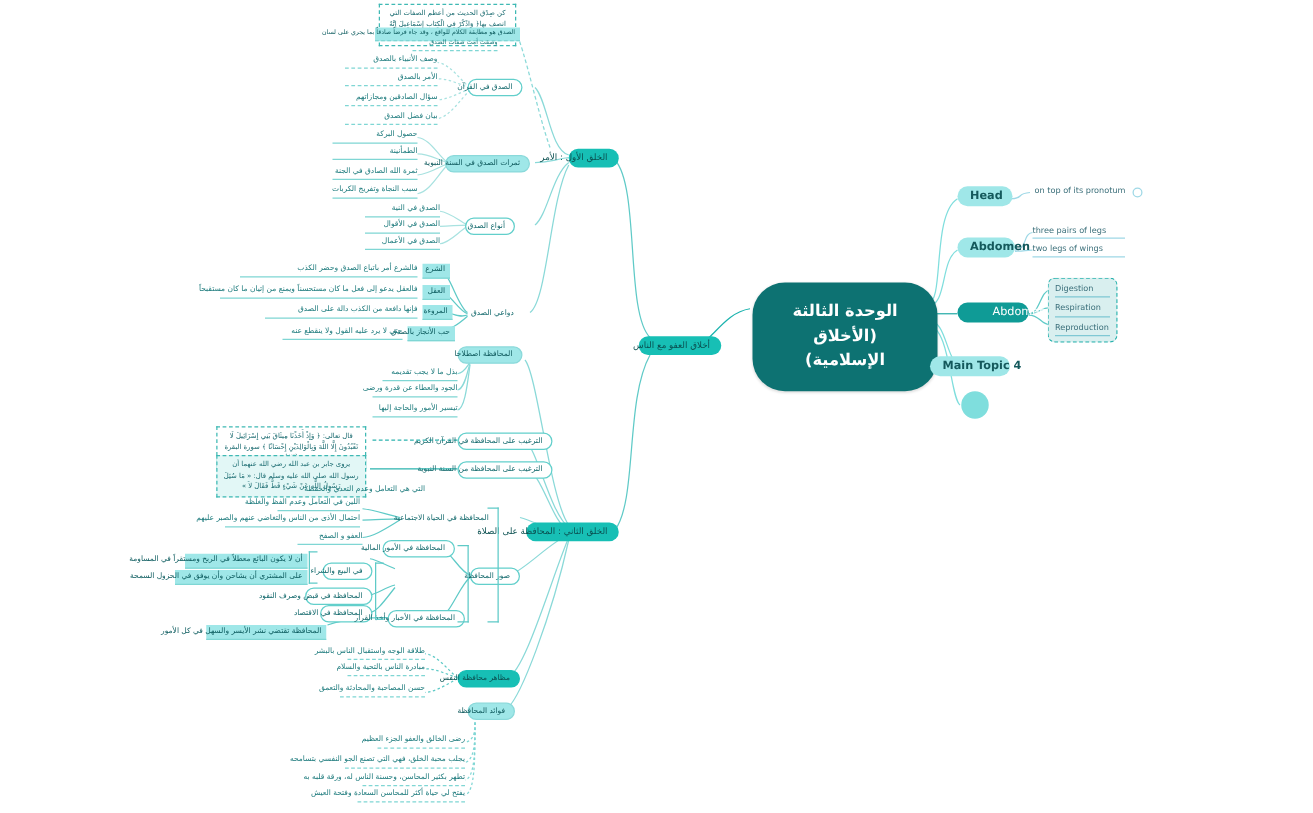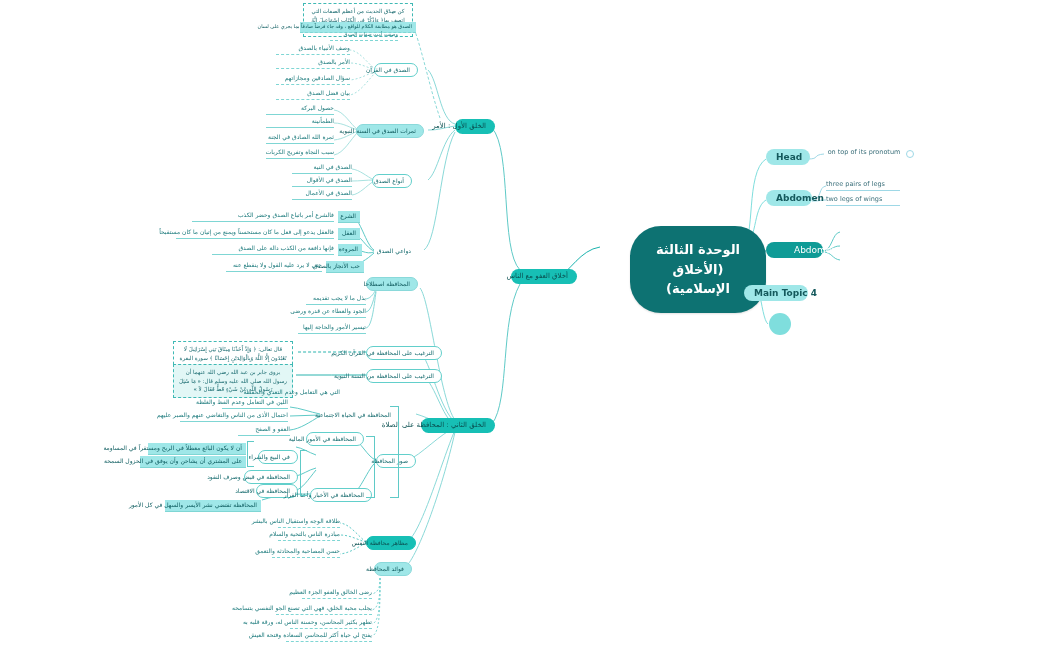--- a/index.html
+++ b/index.html
@@ -203,31 +203,36 @@
 
       <path d="M808 159 C 820 159, 812 155, 824 154" stroke="#9ed8e6"></path>
       <path d="M812 200 C 822 200, 818 187, 826 186" stroke="#9ed8e6"></path>
       <path d="M812 201 C 822 201, 818 200, 826 200" stroke="#9ed8e6"></path>
       <path d="M823 251 C 832 251, 832 233, 840 232" stroke="#5fcac7"></path>
       <path d="M823 251 C 832 251, 832 246, 840 246" stroke="#5fcac7"></path>
       <path d="M823 252 C 832 252, 832 259, 840 260" stroke="#5fcac7"></path>
     </g>
   </svg>
 
-  <div class="node central" style="left:630px;top:226px;width:136px;border-radius:31px;">الوحدة الثالثة   (الأخلاق الإسلامية)</div>
+  <div class="node central" style="left:602px;top:226px;width:148px;">الوحدة الثالثة   (الأخلاق الإسلامية)</div>
 
   <div class="node pill-light" style="left:766px;top:149px;width:44px;">Head</div>
   <div class="node leaf en nb" style="left:824px;top:148px;width:80px;text-align:center;">on top of its pronotum</div>
   <div class="node" style="left:906px;top:150px;width:8px;height:8px;border:1px solid #9ed8e6;border-radius:50%;"></div>
 
   <div class="node pill-light" style="left:766px;top:190px;width:46px;">Abdomen</div>
   <div class="node leaf en" style="left:826px;top:180px;width:74px;">three pairs of legs</div>
   <div class="node leaf en" style="left:826px;top:195px;width:74px;">two legs of wings</div>
 
   <div class="node pill-dark" style="left:766px;top:242px;width:57px;">Abdomen</div>
+  <div class="node dashgroup" style="left:838px;top:222px;width:56px;">
+    <div class="leaf en">Digestion</div>
+    <div class="leaf en">Respiration</div>
+    <div class="leaf en">Reproduction</div>
+  </div>
 
   <div class="node pill-light" style="left:744px;top:285px;width:64px;">Main Topic 4</div>
 
   <div class="node pill-plain" style="left:769px;top:313px;"></div>
 
   <div class="node pill-main" style="left:455px;top:119px;width:40px;">الخلق الأول : الأمر</div>
   <div class="node pill-main" style="left:421px;top:418px;width:74px;">الخلق الثاني : المحافظة على الصلاة</div>
   <div class="node pill-main" style="left:511px;top:269px;width:66px;">أخلاق العفو مع الناس</div>
 
   <div class="node oval" style="left:374px;top:63px;width:44px;">الصدق في القرآن</div>

